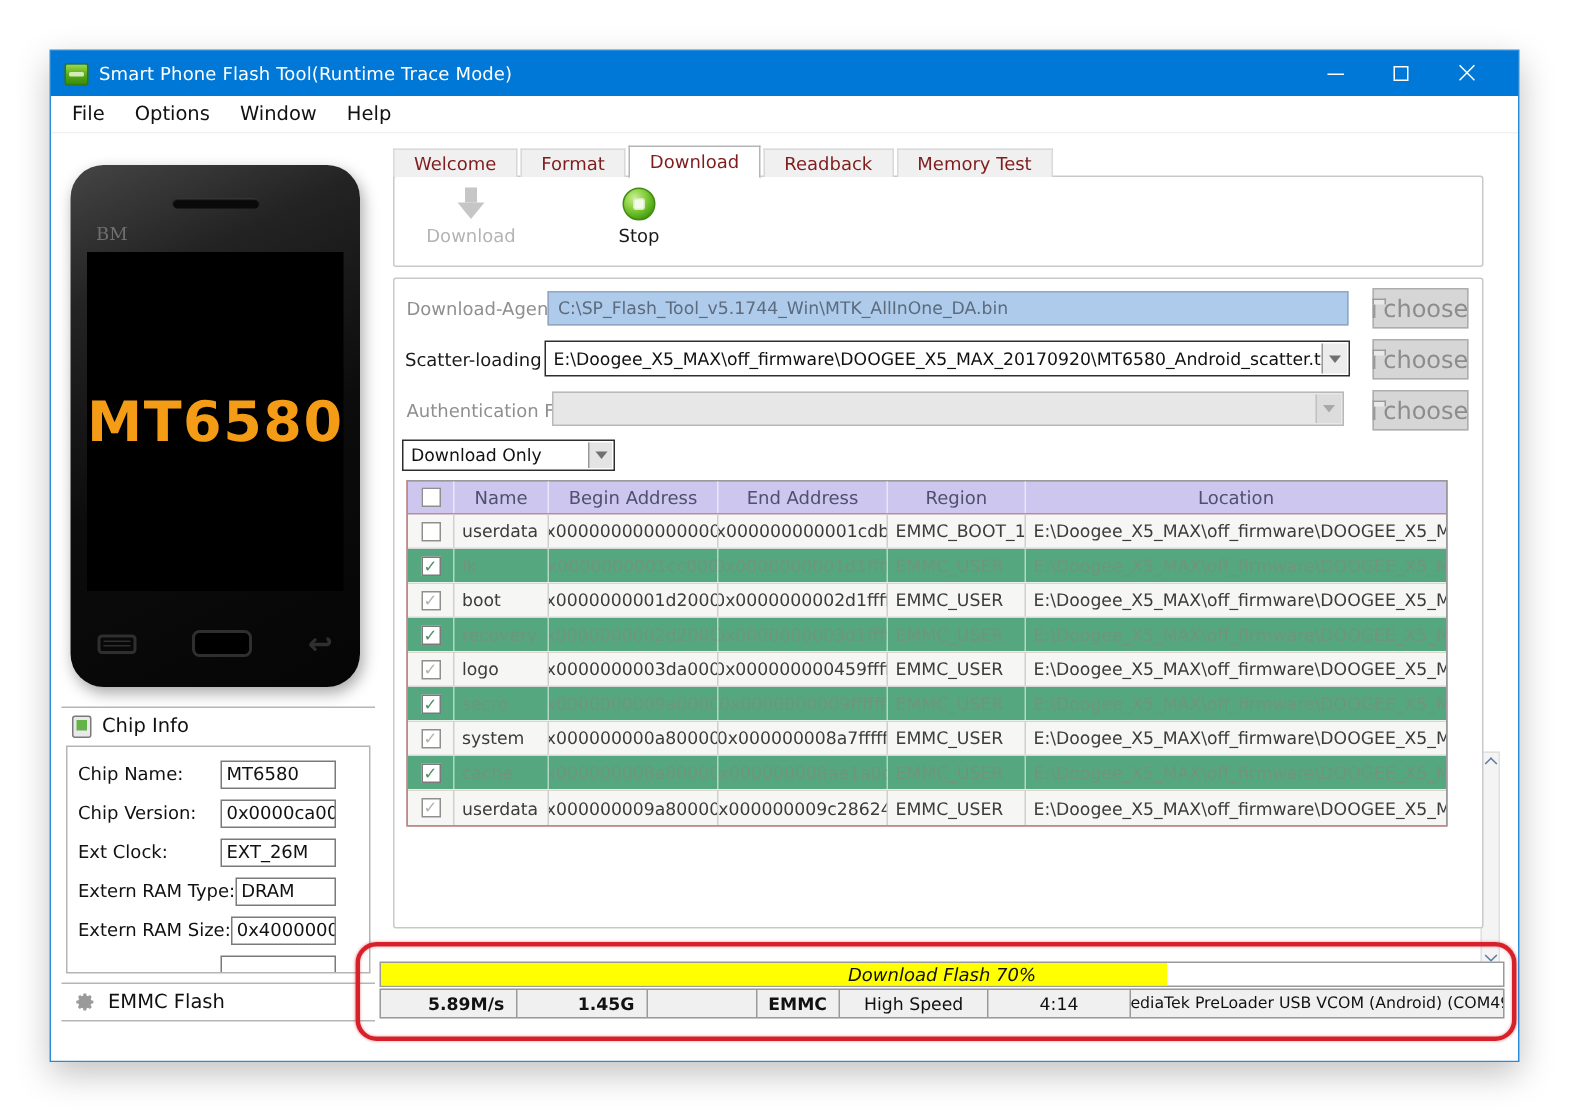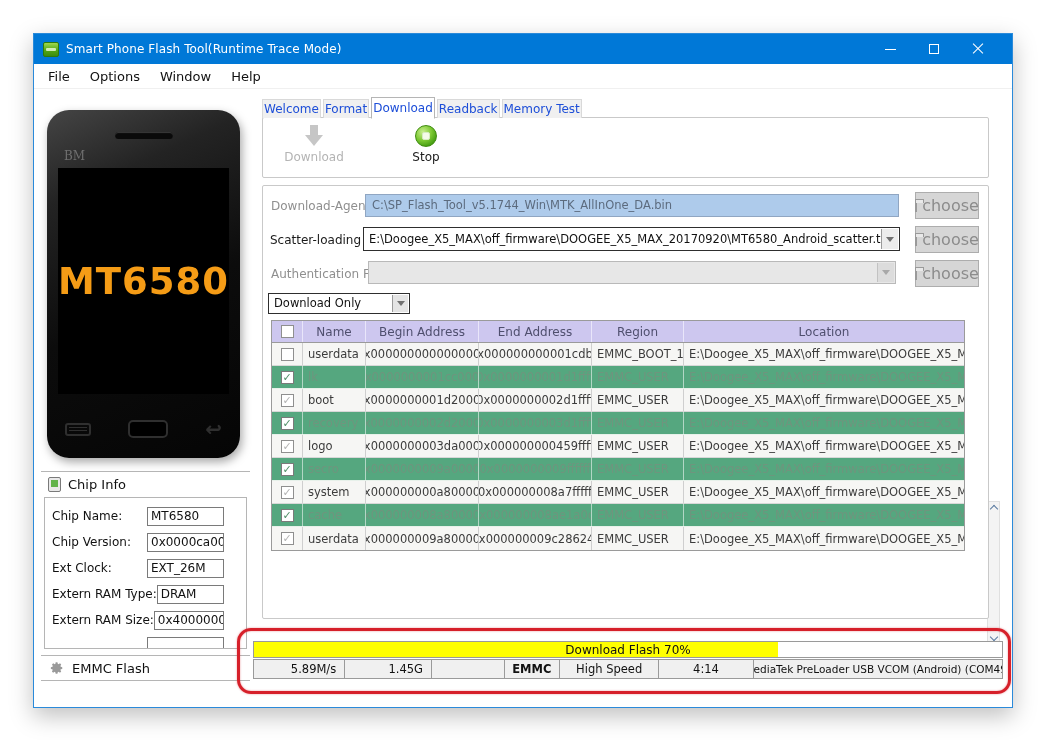--- a/index.html
+++ b/index.html
@@ -74,22 +74,22 @@
   .chev { position:absolute; left:3px; width:6px; height:6px; border-style:solid; border-color:#5a7aa0; }
   .chev.up  { top:4px;    border-width:1.5px 1.5px 0 0; transform:rotate(-45deg); }
   .chev.down{ bottom:4px; border-width:0 1.5px 1.5px 0; transform:rotate(45deg); }
   .chip-footer { position:absolute; left:7px; top:566px; width:209px; height:26px;
                  border-top:1px solid #b5b5b5; border-bottom:1px solid #b5b5b5;
                  display:flex; align-items:center; gap:8px; padding-left:9px; font-size:13px; color:#111; }
   .gear-icon { width:14px; height:14px; color:#9a9a9a; }
 
   
   .tab-bar { position:absolute; left:228px; top:7px; height:22px; display:flex; align-items:flex-end; z-index:2; }
-  .tab { height:19px; padding:0 1px; background:#f0f0f0; border:1px solid #d9d9d9; border-bottom:none;
-         font-size:12px; color:#1d4ed8; display:flex; align-items:center; margin-right:2px; }
+  .tab { height:19px; padding:0 13px; background:#f0f0f0; border:1px solid #d9d9d9; border-bottom:none;
+         font-size:12px; color:#7f1d1d; display:flex; align-items:center; margin-right:2px; }
   .tab.active { height:22px; background:#ffffff; border:1px solid #b5b5b5; border-bottom:1px solid #ffffff;
                 margin-bottom:-1px; z-index:3; }
 
   
   .toolbar-box { position:absolute; left:228px; top:28px; width:727px; height:61px;
                  background:#fff; border:1px solid #c9c9c9; border-radius:2px; }
   .tool-btn { position:absolute; top:7px; width:70px; display:flex; flex-direction:column; align-items:center; gap:3px; }
   .tool-btn .lbl { font-size:12px; }
   .btn-download { left:16px; }
   .btn-download .lbl { color:#b4b4b4; }
@@ -146,30 +146,30 @@
   .td.center { justify-content:center; padding:0 2px; }
   .cb-cell { justify-content:center; }
   .checkbox { width:13px; height:13px; background:#fff; border:1px solid #8f8f8f;
               display:flex; align-items:center; justify-content:center;
               font-size:11px; line-height:11px; font-weight:bold; }
   .checkbox.dim   { color:#b2b2b2; }
   .checkbox.green { color:#4e8e66; border-color:#7a7a7a; }
 
   
   .progress { position:absolute; left:219px; top:552px; width:750px; height:17px;
-              border:1px solid #9a9a9a; background:#fff; z-index:2; }
+              border:1px solid #9a9a9a; background:#fff; z-index:2;font-style:italic; }
   .progress-fill { position:absolute; left:0; top:0; bottom:0; background:#ffff00; }
   .progress-label { position:absolute; left:0; right:0; top:0; bottom:0; display:flex;
                     align-items:center; justify-content:center; font-size:12px; color:#111; }
   .status-row { position:absolute; left:219px; top:570px; width:750px; height:20px;
                 border:1px solid #9a9a9a; background:#f0f0f0; display:flex; z-index:2; }
   .scell { height:100%; border-right:1px solid #9a9a9a; font-size:11.5px; color:#111;
            display:flex; align-items:center; justify-content:center; overflow:hidden; white-space:nowrap; }
   .scell:last-child { border-right:none; font-size:10.5px; }
-  .scell.align-right { justify-content:flex-end; padding-right:8px; }
+  .scell.align-right { justify-content:flex-end; padding-right:8px;font-weight:bold; }
   .scell.bold { font-weight:bold; }
 
   .annotation { position:absolute; left:203px; top:539px; width:774px; height:66px;
                 border:3px solid #d6202a; border-radius:14px; z-index:4; pointer-events:none;
                 box-shadow:0 0 2px rgba(214,32,42,0.5), inset 0 0 2px rgba(214,32,42,0.5); }
 </style>
 </head>
 <body>
 
 <div class="window">

